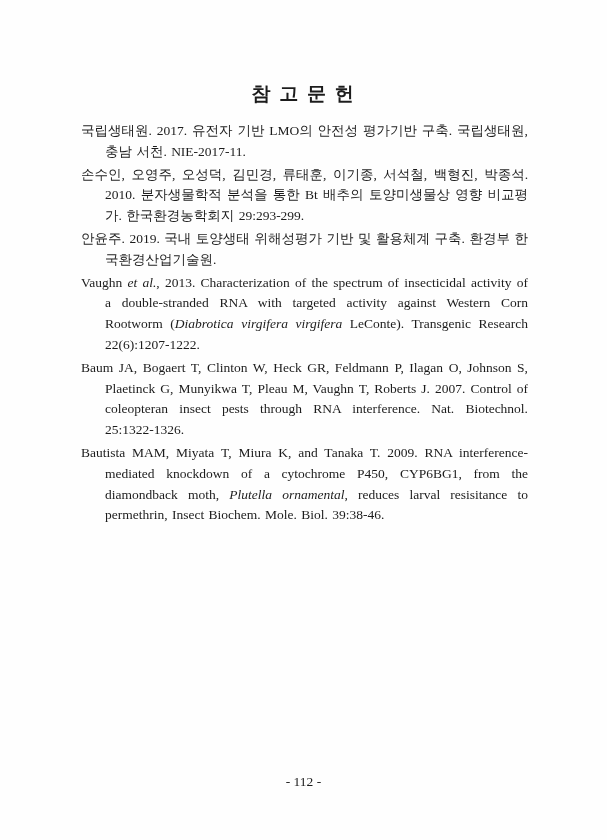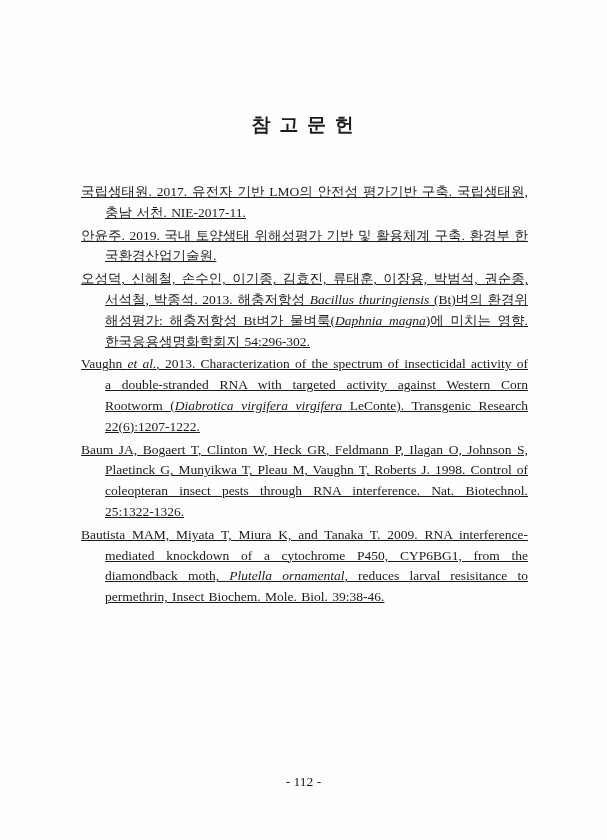--- a/index.html
+++ b/index.html
@@ -13,31 +13,30 @@
     height: 840px;
     margin: 0 auto;
     background: #fefefe;
     color: #1c1c1c;
     font-family: "Liberation Serif", "DejaVu Serif", serif;
     box-sizing: border-box;
     overflow: hidden;
   }
   .doc-title {
     margin: 0;
-    padding-top: 112px;
+    padding-top: 81px;
     text-align: center;
     font-size: 19px;
     font-weight: bold;
     letter-spacing: 2px;
     color: #1c1c1c;
   }
   .reference-list {
-    margin: 44px 0 0 81px;
+    margin: 14px 0 0 81px;
     width: 447px;
-    text-decoration: underline;
   }
   .reference-list p {
     margin: 0 0 2px 0;
     padding-left: 24px;
     text-indent: -24px;
     font-size: 13.5px;
     line-height: 20.8px;
     text-align: justify;
     word-spacing: 1px;
   }
@@ -54,20 +53,20 @@
     color: #1c1c1c;
   }
 </style>
 </head>
 <body>
 
 <div class="page">
   <h1 class="doc-title">참 고 문 헌</h1>
   <div class="reference-list">
       <p><span>국립생태원. 2017. 유전자 기반 LMO의 안전성 평가기반 구축. 국립생태원, 충남 서천. NIE-2017-11.</span></p>
+      <p><span>손수인, 오영주, 오성덕, 김민경, 류태훈, 이기종, 서석철, 백형진, 박종석. 2010. 분자생물학적 분석을 통한 Bt 배추의 토양미생물상 영향 비교평가. 한국환경농학회지 29:293-299.</span></p>
       <p><span>안윤주. 2019. 국내 토양생태 위해성평가 기반 및 활용체계 구축. 환경부 한국환경산업기술원.</span></p>
-      <p><span>오성덕, 신혜철, 손수인, 이기종, 김효진, 류태훈, 이장용, 박범석, 권순종, 서석철, 박종석. 2013. 해충저항성 </span><i>Bacillus thuringiensis</i><span> (Bt)벼의 환경위해성평가: 해충저항성 Bt벼가 물벼룩(</span><i>Daphnia magna</i><span>)에 미치는 영향. 한국응용생명화학회지 54:296-302.</span></p>
       <p><span>Vaughn </span><i>et al.</i><span>, 2013. Characterization of the spectrum of insecticidal activity of a double-stranded RNA with targeted activity against Western Corn Rootworm (</span><i>Diabrotica virgifera virgifera</i><span> LeConte). Transgenic Research 22(6):1207-1222.</span></p>
-      <p><span>Baum JA, Bogaert T, Clinton W, Heck GR, Feldmann P, Ilagan O, Johnson S, Plaetinck G, Munyikwa T, Pleau M, Vaughn T, Roberts J. 1998. Control of coleopteran insect pests through RNA interference. Nat. Biotechnol. 25:1322-1326.</span></p>
+      <p><span>Baum JA, Bogaert T, Clinton W, Heck GR, Feldmann P, Ilagan O, Johnson S, Plaetinck G, Munyikwa T, Pleau M, Vaughn T, Roberts J. 2007. Control of coleopteran insect pests through RNA interference. Nat. Biotechnol. 25:1322-1326.</span></p>
       <p><span>Bautista MAM, Miyata T, Miura K, and Tanaka T. 2009. RNA interference-mediated knockdown of a cytochrome P450, CYP6BG1, from the diamondback moth, </span><i>Plutella ornamental</i><span>, reduces larval resisitance to permethrin, Insect Biochem. Mole. Biol. 39:38-46.</span></p>
     </div>
   <div class="page-number">- 112 -</div>
 </div>
 
 </body></html>

